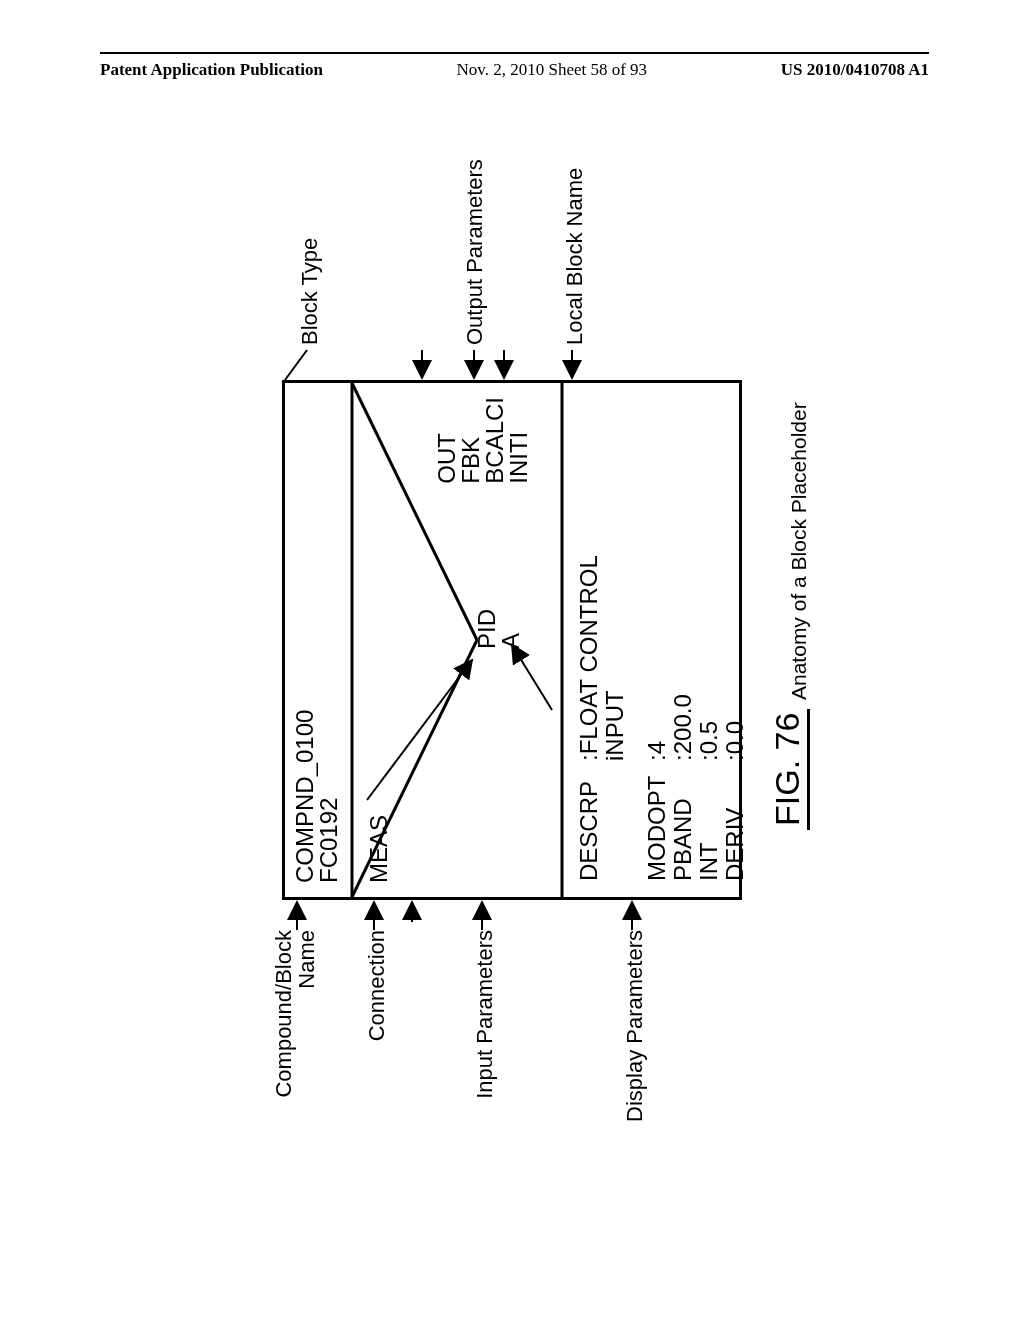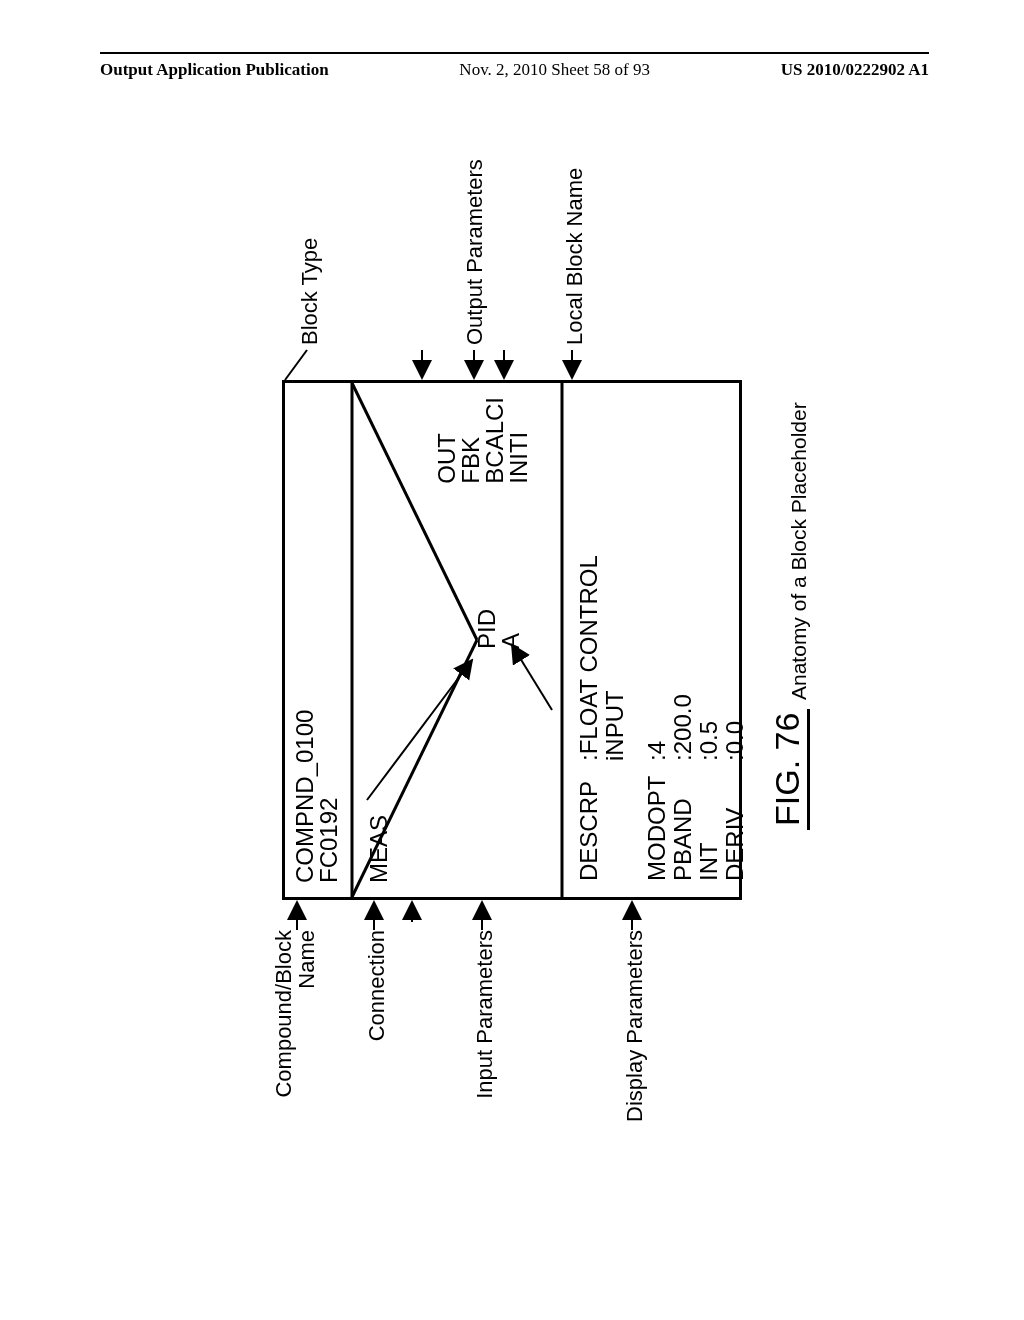--- a/index.html
+++ b/index.html
@@ -125,23 +125,23 @@
     overflow: visible;
     pointer-events: none;
   }
 </style>
 </head>
 <body>
 
 <div class="page">
 
   <div class="header">
-    <span>Output Application Publication</span>
+    <span>Patent Application Publication</span>
     <span>Nov. 2, 2010   Sheet 58 of 93</span>
-    <span>US 2010/0222902 A1</span>
+    <span>US 2010/0410708 A1</span>
   </div>
 
   <div class="rotbox">
 
     <div class="block">
       <div class="name-line">
         <span>COMPND_0100</span><br>
         <span>FC0192</span>
       </div>
       <div class="meas">MEAS</div>

